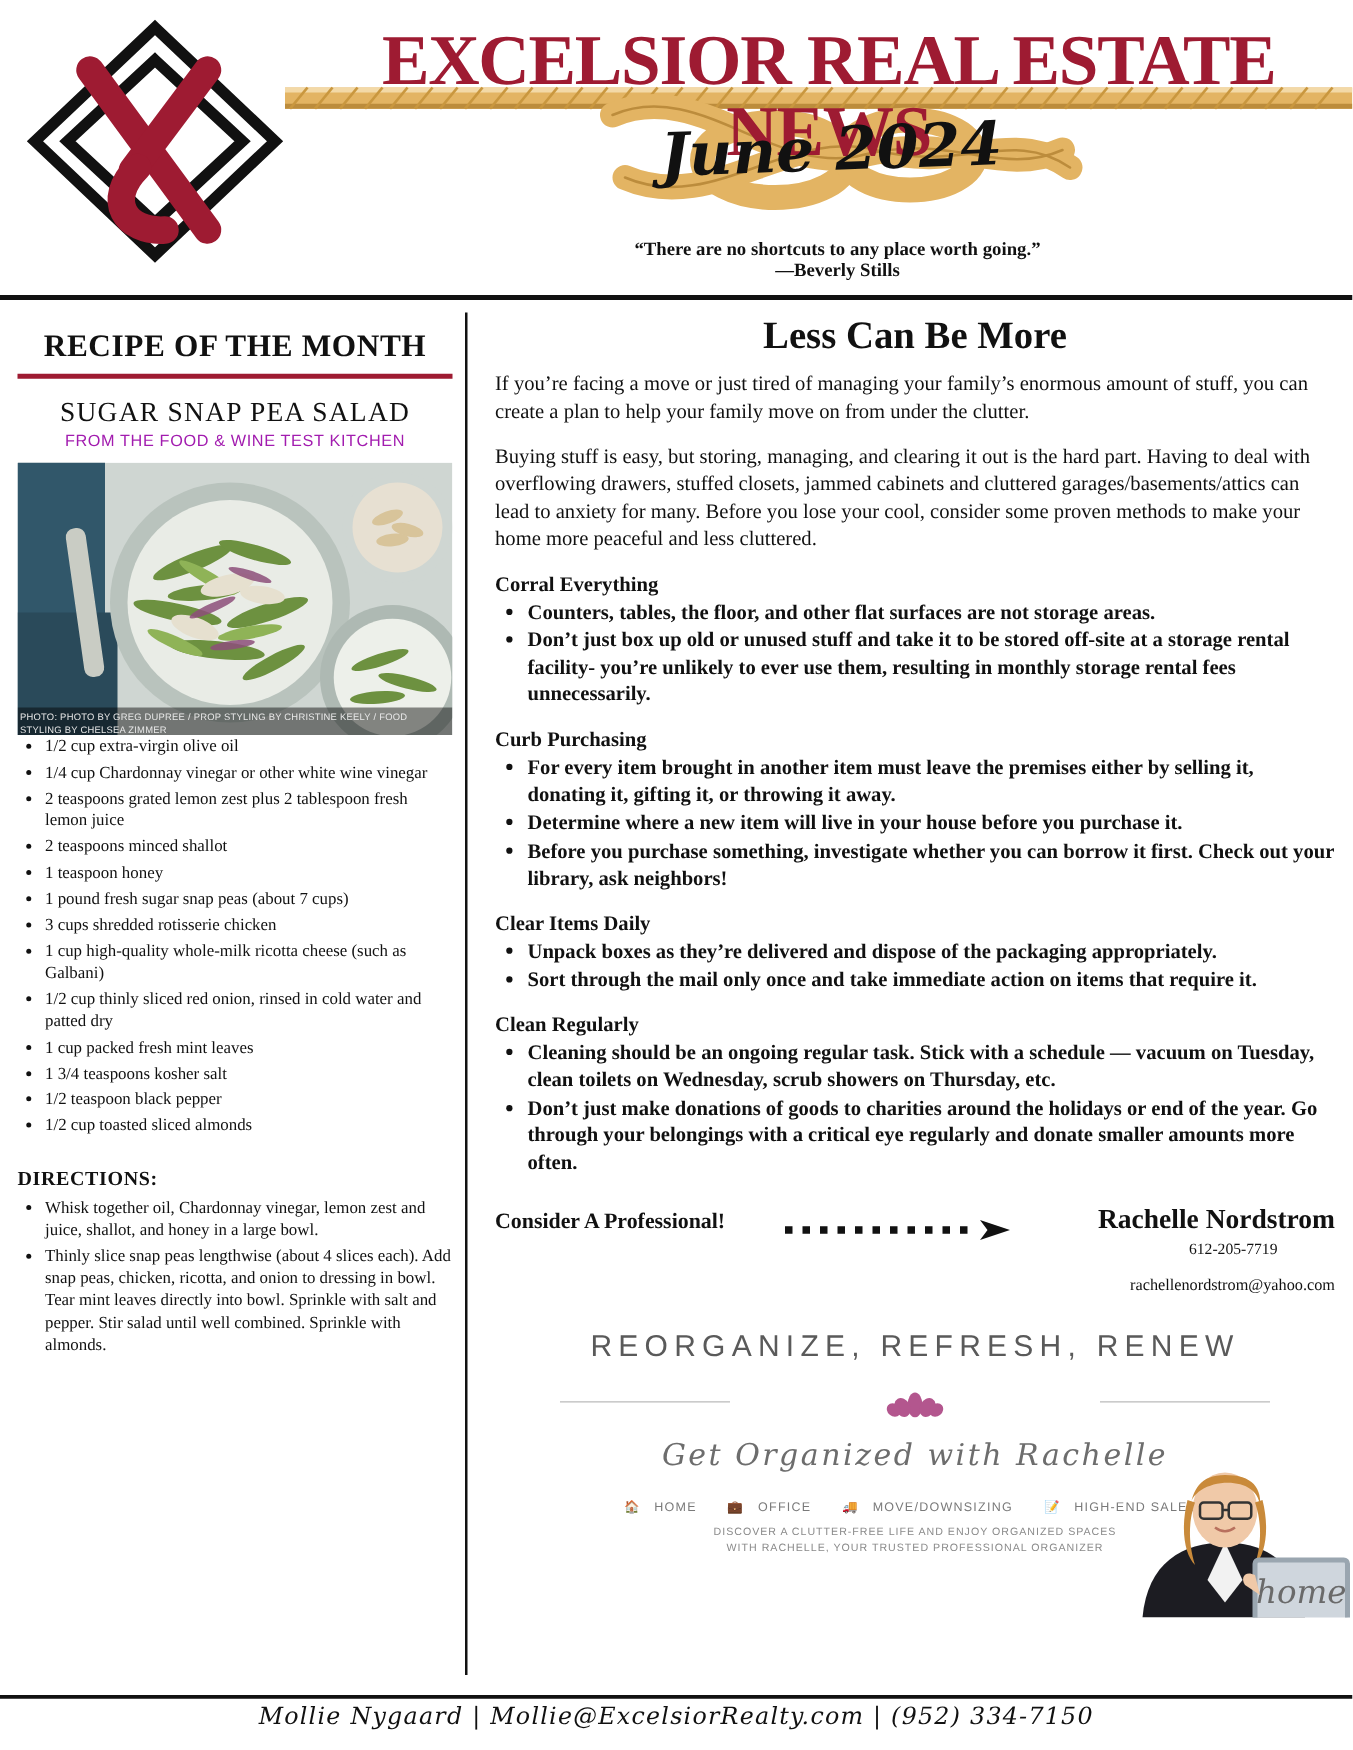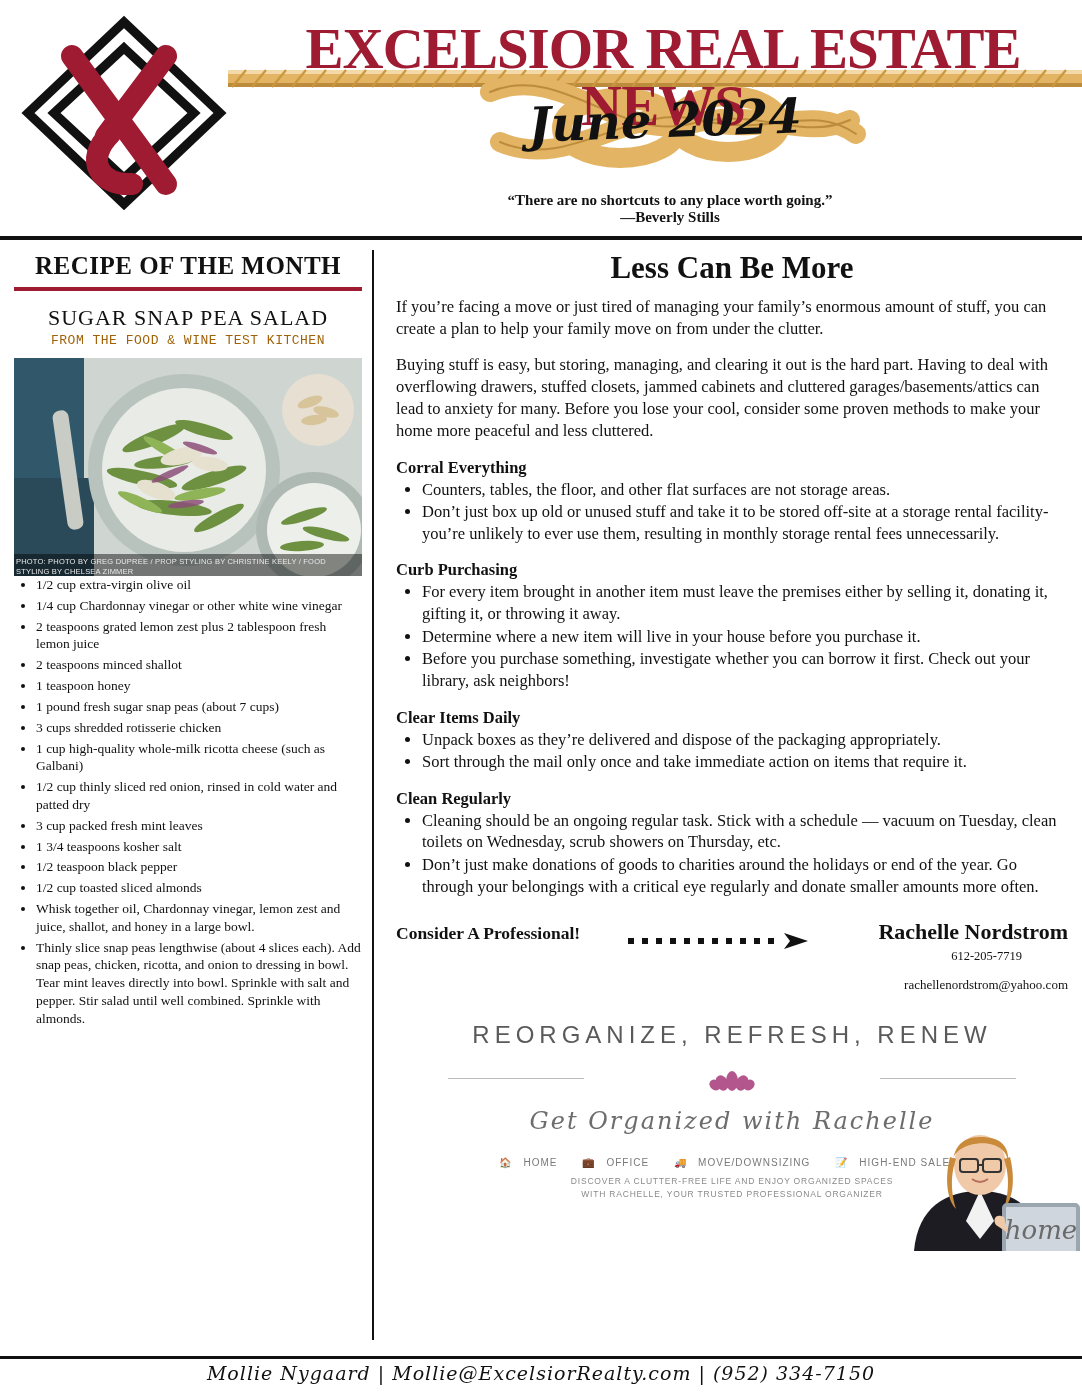--- a/index.html
+++ b/index.html
@@ -46,38 +46,38 @@
     position:absolute; left:330px; top:192px; width:680px;
     text-align:center; font-size:15px; font-weight:bold; color:#111;
     font-family:"Liberation Serif", serif;
   }
   .quote .attr { display:block; font-size:15px; }
 
   .rule-top { position:absolute; left:0; top:236px; width:1082px; height:4px; background:#111; }
 
   
   .content { position:absolute; top:246px; left:0; width:1082px; height:1110px; }
-  .col-left { position:absolute; left:14px; top:0; width:348px; }
+  .col-left { position:absolute; left:14px; top:12px; width:348px; }
   .v-divider { position:absolute; left:372px; top:4px; width:2px; height:1090px; background:#111; }
   .col-right { position:absolute; left:396px; top:0; width:672px; }
 
   
   .recipe-head {
     font-family:"Liberation Serif", serif;
     font-weight:bold; font-size:25px; letter-spacing:0.5px;
     text-align:center; color:#111; padding-top:6px;
   }
   .recipe-head-rule { height:4px; background:#9e1b32; margin:7px 0 14px 0; }
   .recipe-title {
     text-align:center; font-size:22px; letter-spacing:1px; color:#111;
     font-family:"Liberation Serif", serif;
   }
   .recipe-sub {
-    text-align:center; font-size:13px; letter-spacing:0.5px; color:#a16207; margin-top:2px;
-    font-family:Liberation Mono, monospace;
+    text-align:center; font-size:13px; letter-spacing:0.5px; color:#a21caf; margin-top:2px;
+    font-family:Liberation Sans, sans-serif;
   }
 
   .photo { position:relative; margin-top:10px; width:348px; height:218px; overflow:hidden; border:0; }
   .photo-credit {
     position:absolute; left:2px; bottom:0px; width:344px;
     color:#e8e8e8; font-size:7.5px; letter-spacing:0.2px; line-height:1.25;
     font-family:"Liberation Sans", sans-serif;
   }
 
   .sec-label {
@@ -90,21 +90,21 @@
   .dir-list li { margin-bottom:6px; }
 
   
   .art-title {
     text-align:center; font-weight:bold; font-size:31px; letter-spacing:0;
     font-family:"Liberation Serif", serif; margin:4px 0 10px 0;
   }
   .art-p { font-size:16.5px; line-height:1.33; margin:0 0 14px 0; text-align:left; }
   .sub-head { font-weight:bold; font-size:16.5px; margin:16px 0 1px 0; }
   ul.art { margin:0 0 2px 0; padding-left:26px; }
-  ul.art li { font-size:16.5px; line-height:1.31; margin-bottom:1px; }
+  ul.art li { font-size:16.5px; line-height:1.31; margin-bottom:1px;font-weight:bold; }
 
   .cta-row { position:relative; margin-top:22px; height:46px; }
   .cta-text { position:absolute; left:0; top:4px; font-weight:bold; font-size:17.5px; }
   .dots { position:absolute; left:232px; top:14px; width:180px; height:10px; }
   .dots svg { display:block; }
   .agent-name {
     position:absolute; right:0; top:0; font-weight:bold; font-size:22px;
     font-family:"Liberation Serif", serif;
   }
   .agent-phone { position:absolute; right:46px; top:30px; font-size:12.5px; }
@@ -311,26 +311,27 @@
       <ul class="tight">
         <li>1/2 cup extra-virgin olive oil</li>
         <li>1/4 cup Chardonnay vinegar or other white wine vinegar</li>
         <li>2 teaspoons grated lemon zest plus 2 tablespoon fresh lemon juice</li>
         <li>2 teaspoons minced shallot</li>
         <li>1 teaspoon honey</li>
         <li>1 pound fresh sugar snap peas (about 7 cups)</li>
         <li>3 cups shredded rotisserie chicken</li>
         <li>1 cup high-quality whole-milk ricotta cheese (such as Galbani)</li>
         <li>1/2 cup thinly sliced red onion, rinsed in cold water and patted dry</li>
-        <li>3 cup packed fresh mint leaves</li>
+        <li>1 cup packed fresh mint leaves</li>
         <li>1 3/4 teaspoons kosher salt</li>
         <li>1/2 teaspoon black pepper</li>
         <li>1/2 cup toasted sliced almonds</li>
       </ul>
 
+      <div class="sec-label" style="margin-top:26px;">DIRECTIONS:</div>
       <ul class="tight dir-list">
         <li>Whisk together oil, Chardonnay vinegar, lemon zest and juice, shallot, and honey in a large bowl.</li>
         <li>Thinly slice snap peas lengthwise (about 4 slices each). Add snap peas, chicken, ricotta, and onion to dressing in bowl. Tear mint leaves directly into bowl. Sprinkle with salt and pepper. Stir salad until well combined. Sprinkle with almonds.</li>
       </ul>
     </div>
 
     <div class="v-divider"></div>
 
     <div class="col-right">
       <div class="art-title">Less Can Be More</div>

